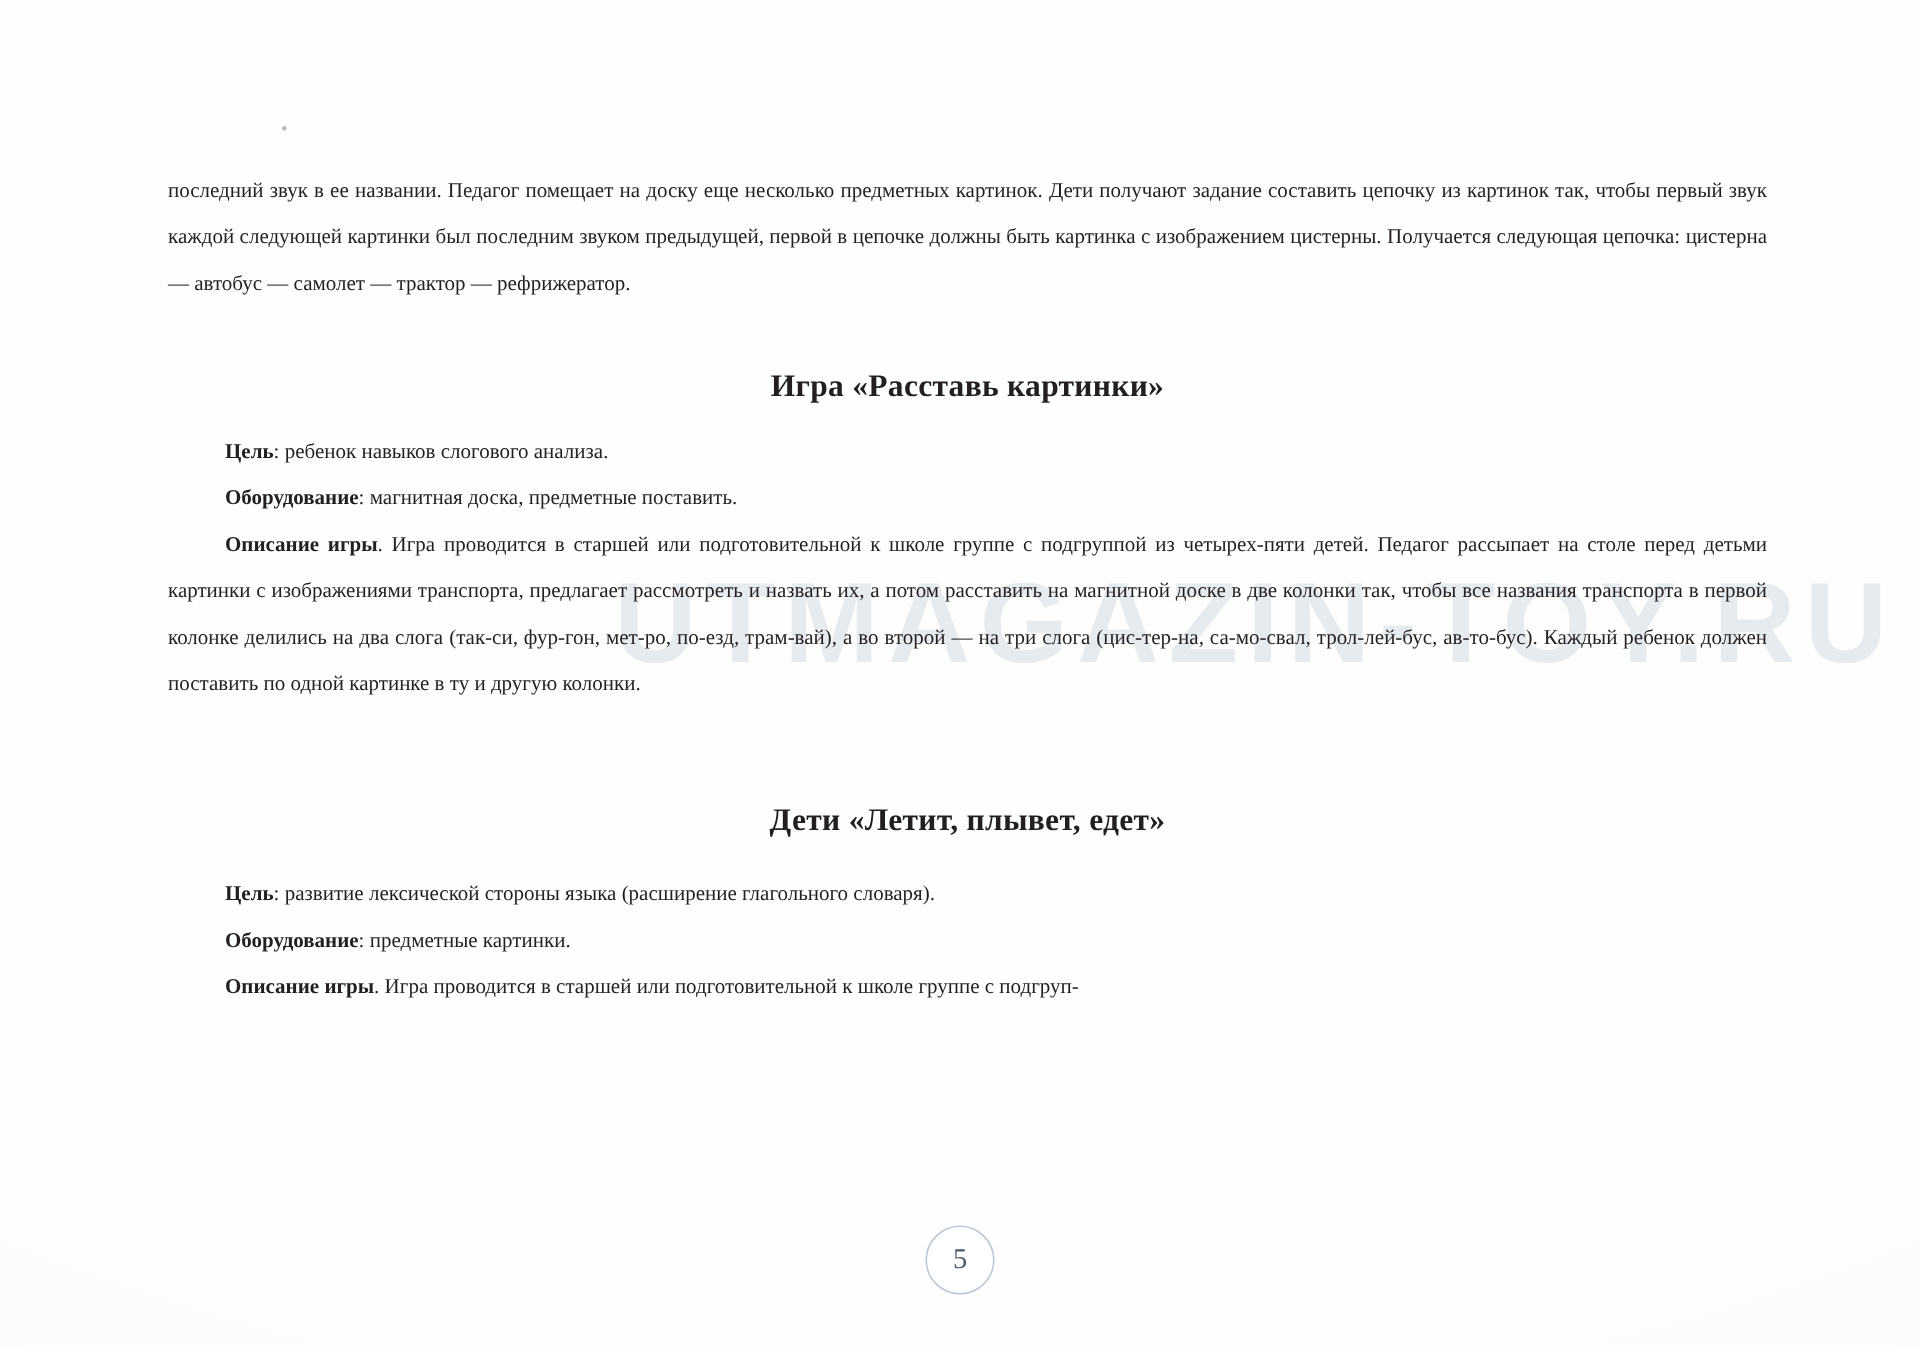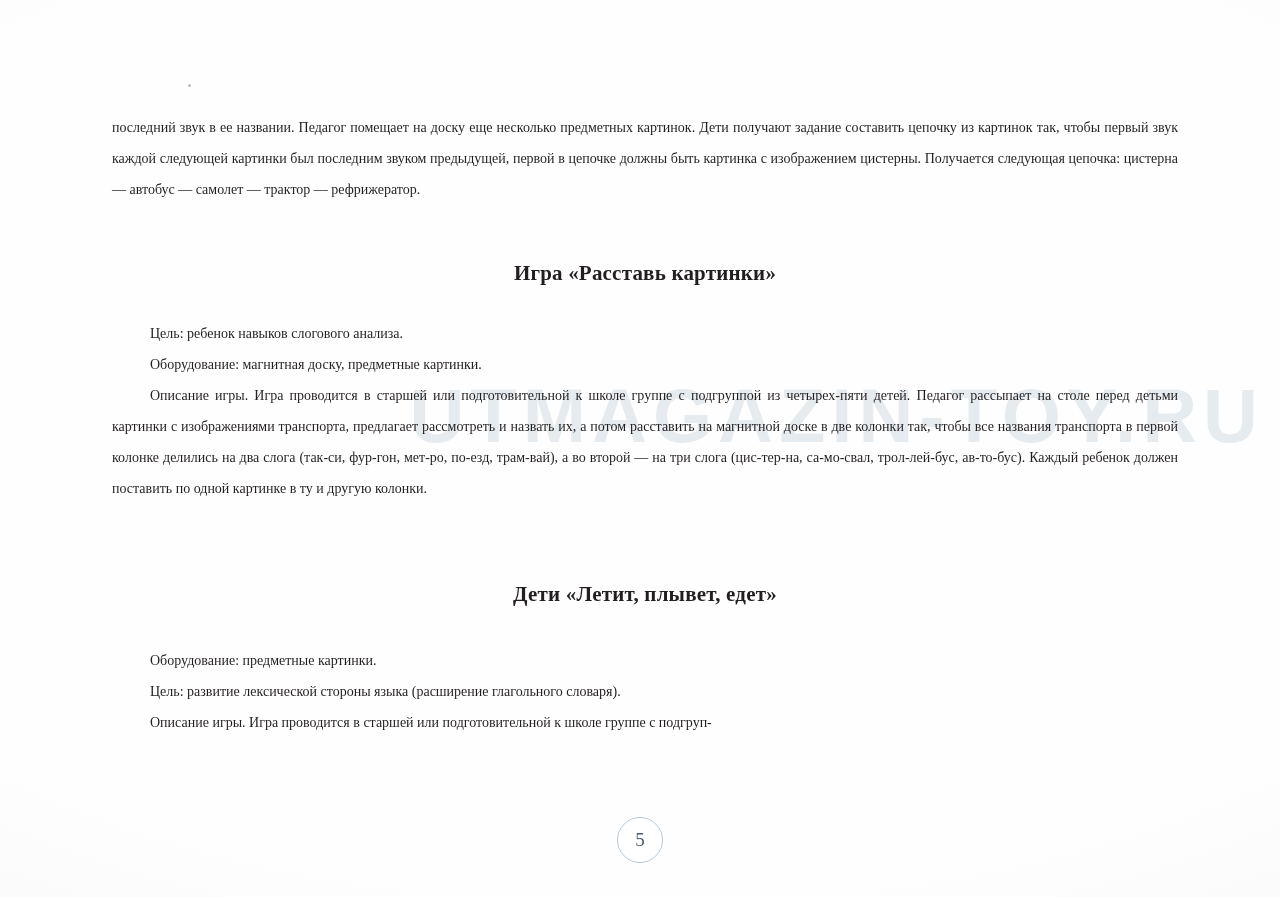--- a/index.html
+++ b/index.html
@@ -59,38 +59,38 @@
   p.body {
     margin: 0;
     font-size: 14px;
     line-height: 31px;
     text-align: justify;
     text-justify: inter-word;
     hyphens: manual;
   }
 
   h2.game-title {
-    margin: 16px;
+    margin: 0;
     font-size: 21px;
     font-weight: 700;
     text-align: center;
     letter-spacing: 0.2px;
   }
 
   .spacer-40 { height: 40px; }
   .spacer-22 { height: 22px; }
   .spacer-16 { height: 16px; }
   .spacer-62 { height: 62px; }
 
   .indent {
     text-indent: 38px;
   }
 
   b.lead {
-    font-weight: 400;
+    font-weight: 700;
   }
 
   
   #page-number-wrap {
     position: absolute;
     left: 0;
     right: 0;
     bottom: 34px;
     display: flex;
     justify-content: center;
@@ -137,39 +137,39 @@
 
     <h2 class="game-title">Игра «Расставь картинки»</h2>
 
     <div class="spacer-16"></div>
 
     <p class="body indent">
       <b class="lead">Цель</b><span>: ребенок навыков слогового анализа.</span>
     </p>
 
     <p class="body indent">
-      <b class="lead">Оборудование</b><span>: магнитная доску, предметные картинки.</span>
+      <b class="lead">Оборудование</b><span>: магнитная доска, предметные поставить.</span>
     </p>
 
     <p class="body indent">
       <b class="lead">Описание игры</b><span>. Игра проводится в старшей или подготовительной к школе группе с подгруппой из четырех-пяти детей. Педагог рассыпает на столе перед детьми картинки с изображениями транспорта, предлагает рассмотреть и назвать их, а потом расставить на магнитной доске в две колонки так, чтобы все названия транспорта в первой колонке делились на два слога (так-си, фур-гон, мет-ро, по-езд, трам-вай), а во второй — на три слога (цис-тер-на, са-мо-свал, трол-лей-бус, ав-то-бус). Каждый ребенок должен поставить по одной картинке в ту и другую колонки.</span>
     </p>
 
     <div class="spacer-62"></div>
 
     <h2 class="game-title">Дети «Летит, плывет, едет»</h2>
 
     <div class="spacer-22"></div>
 
     <p class="body indent">
-      <b class="lead">Оборудование</b><span>: предметные картинки.</span>
+      <b class="lead">Цель</b><span>: развитие лексической стороны языка (расширение глагольного словаря).</span>
     </p>
 
     <p class="body indent">
-      <b class="lead">Цель</b><span>: развитие лексической стороны языка (расширение глагольного словаря).</span>
+      <b class="lead">Оборудование</b><span>: предметные картинки.</span>
     </p>
 
     <p class="body indent">
       <b class="lead">Описание игры</b><span>. Игра проводится в старшей или подготовительной к школе группе с подгруп-</span>
     </p>
 
   </div>
 
   <div id="page-number-wrap">
     <div id="page-number">5</div>

